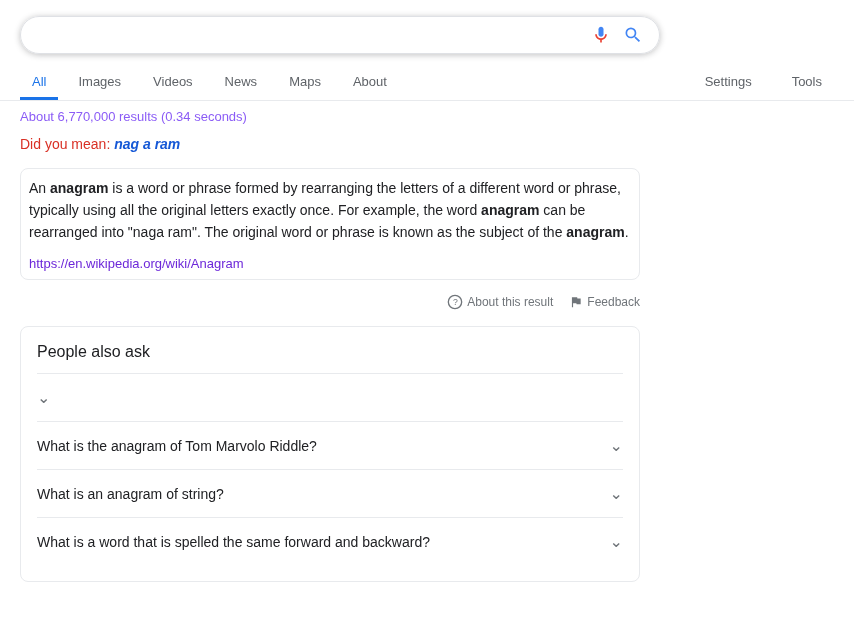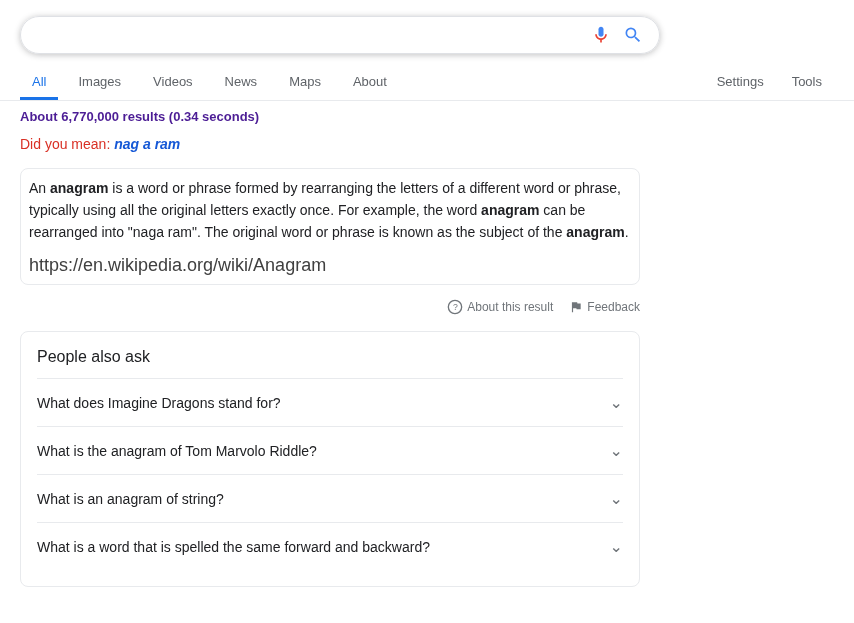--- a/index.html
+++ b/index.html
@@ -71,34 +71,33 @@
       text-decoration: none;
       white-space: nowrap;
     }
     .nav-tab.active {
       color: #1a73e8;
       border-bottom: 3px solid #1a73e8;
       font-weight: 500;
     }
     .nav-right {
       display: flex;
-      gap: 4px;
+      gap: 16px;
       align-items: center;
     }
 
     
     .results-container {
       padding: 0 20px;
       max-width: 660px;
     }
     .results-stats {
       font-size: 13px;
-      color: #4c1d95;
+      color: #8b5cf6;
       padding: 8px 0 12px 0;
-      font-weight: bold;
     }
 
     
     .did-you-mean {
       font-size: 14px;
       color: #202124;
       margin-bottom: 16px;
     }
     .did-you-mean span {
       color: #d93025;
@@ -124,22 +123,22 @@
       margin-bottom: 12px;
     }
     .info-box a.wiki-title {
       display: block;
       font-size: 16px;
       color: #1558d6;
       text-decoration: none;
       margin-bottom: 2px;
     }
     .info-box .wiki-url {
-      font-size: 18px;
-      color: #404040;
+      font-size: 13px;
+      color: #6d28d9;
     }
 
     
     .about-row {
       display: flex;
       justify-content: flex-end;
       align-items: center;
       gap: 16px;
       padding: 6px 0 16px 0;
       color: #70757a;
@@ -243,21 +242,20 @@
         <path d="M14.4 6L14 4H5v17h2v-7h5.6l.4 2h7V6z" fill="#70757a"></path>
       </svg>
       <span>Feedback</span>
     </div>
   </div>
 
   <div class="people-ask-section">
     <div class="people-ask-title">People also ask</div>
 
     <div class="faq-item">
-      <span>What does Imagine Dragons stand for?</span>
       <span class="chevron-icon">⌄</span>
     </div>
     <div class="faq-item">
       <span>What is the anagram of Tom Marvolo Riddle?</span>
       <span class="chevron-icon">⌄</span>
     </div>
     <div class="faq-item">
       <span>What is an anagram of string?</span>
       <span class="chevron-icon">⌄</span>
     </div>

